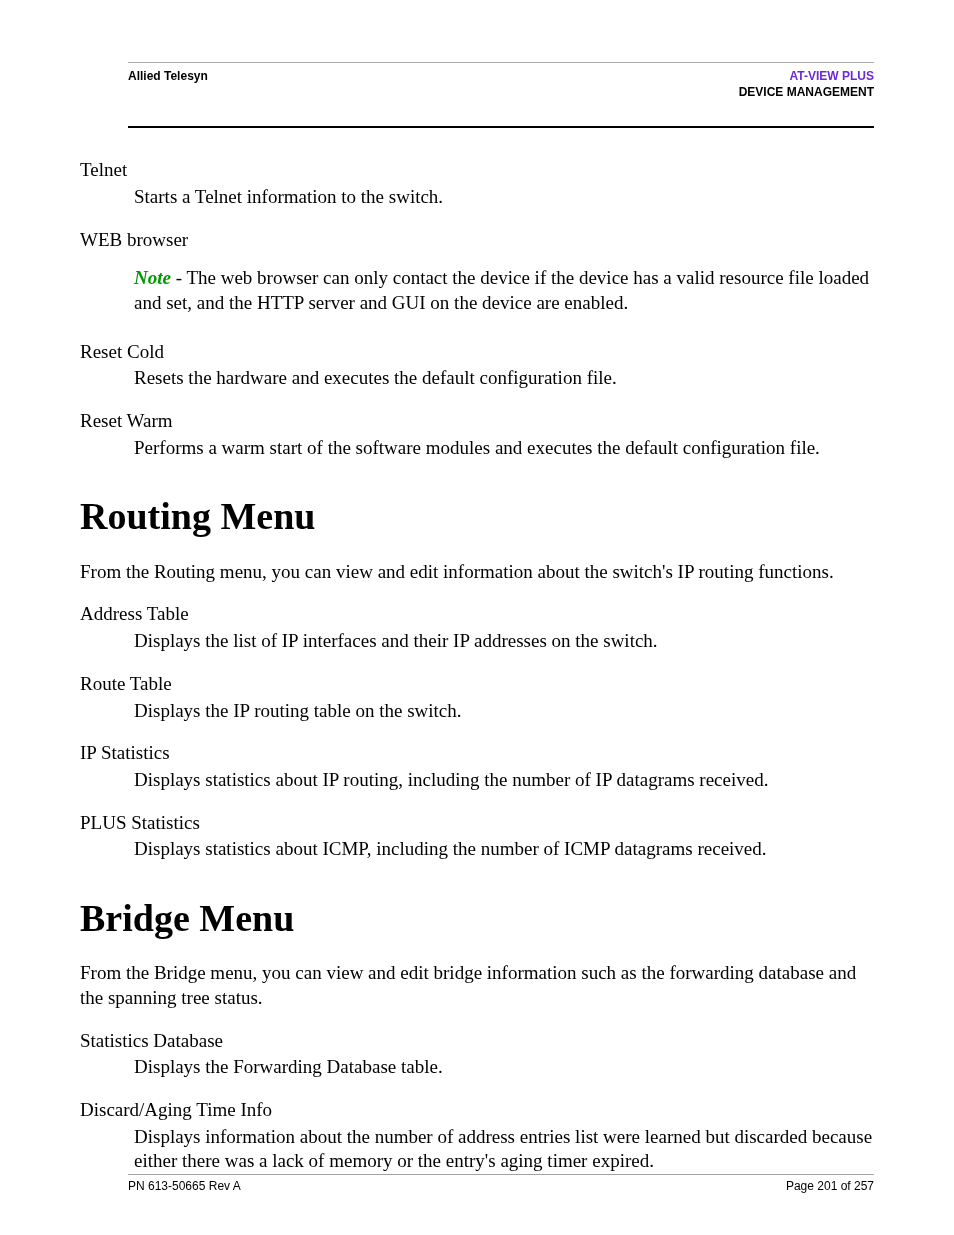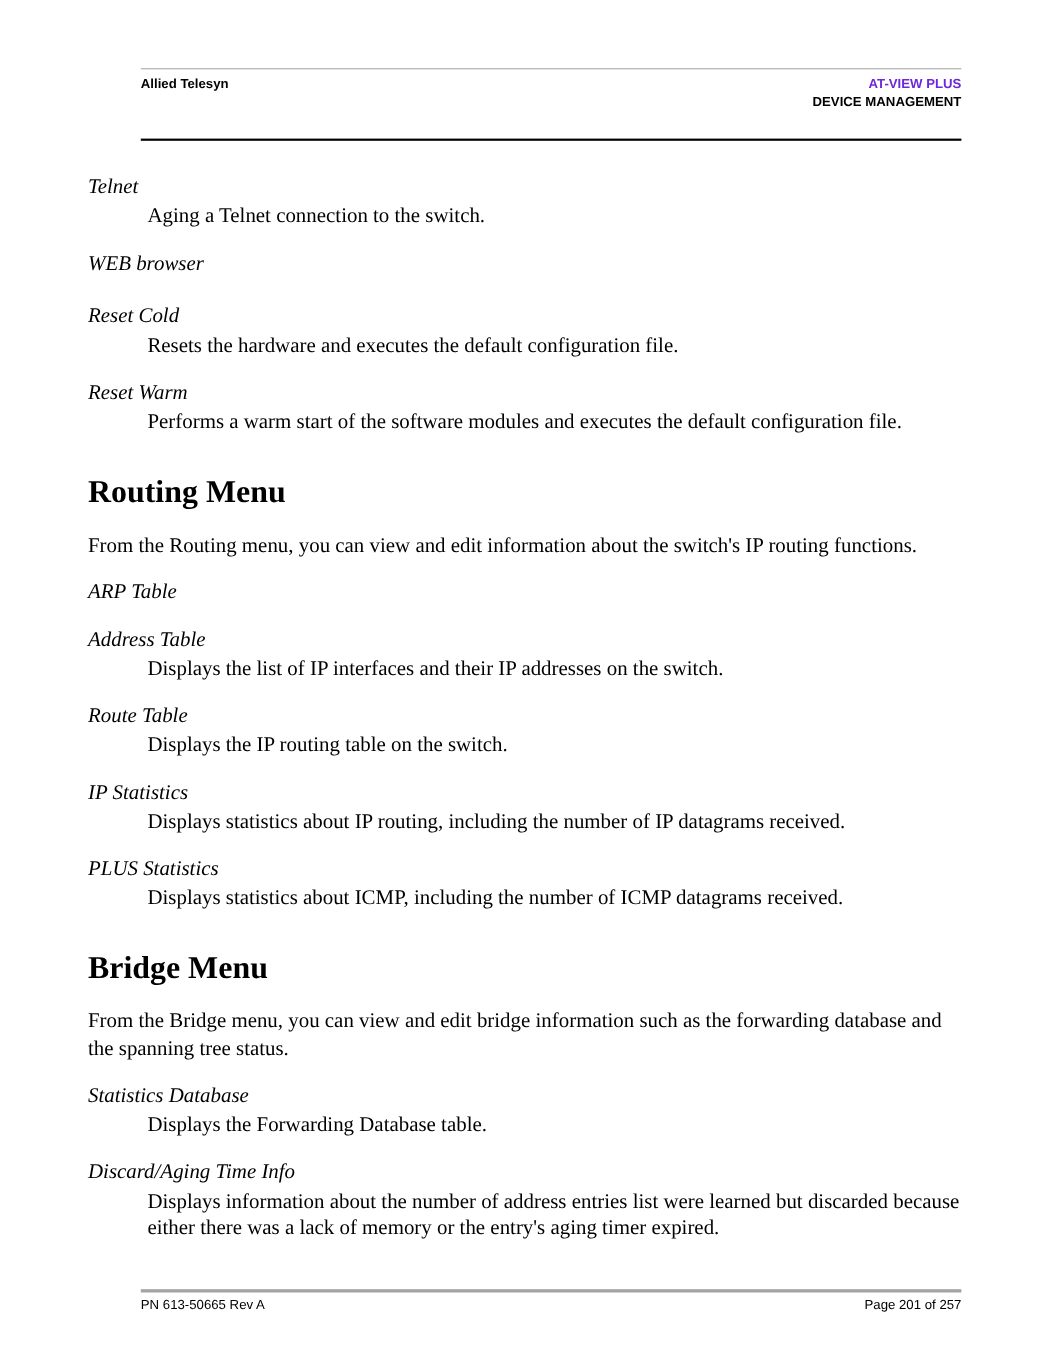--- a/index.html
+++ b/index.html
@@ -41,48 +41,47 @@
   }
   .hdr-black {
     color: #000;
   }
   .content {
     margin-top: 30px;
     font-size: 19px;
     line-height: 1.3;
   }
   .term {
-    font-style: italic;
     margin-top: 18px;
   }
   .desc {
     margin-left: 54px;
     margin-top: 2px;
   }
   .note-word {
     color: #009a00;
     font-style: italic;
     font-weight: bold;
   }
   h2 {
-    font-size: 29px;
+    font-size: 38px;
     font-weight: bold;
     margin-top: 32px;
     margin-bottom: 18px;
   }
   .intro {
     margin-top: 8px;
     margin-bottom: 8px;
   }
   .footer {
     position: absolute;
     bottom: 42px;
     left: 128px;
     right: 80px;
-    border-top: 3px solid #a3a3a3;
+    border-top: 1px solid #a3a3a3;
     font-family: Verdana, Geneva, sans-serif;
     font-size: 12px;
     padding-top: 4px;
     display: flex;
     justify-content: space-between;
   }
 </style>
 </head>
 <body>
 
@@ -92,34 +91,36 @@
     <div class="header-left">Allied Telesyn</div>
     <div class="header-right">
       <div class="hdr-blue">AT-VIEW PLUS</div>
       <div class="hdr-black">DEVICE MANAGEMENT</div>
     </div>
   </div>
 
   <div class="content">
 
     <div class="term">Telnet</div>
-    <div class="desc">Aging a Telnet connection to the switch.</div>
+    <div class="desc">Starts a Telnet information to the switch.</div>
 
     <div class="term">WEB browser</div>
+    <div class="desc" style="margin-top:14px;">
+      <span class="note-word">Note</span><span> - The web browser can only contact the device if the device has a valid resource file loaded and set, and the HTTP server and GUI on the device are enabled.</span>
+    </div>
 
     <div class="term" style="margin-top:24px;">Reset Cold</div>
     <div class="desc">Resets the hardware and executes the default configuration file.</div>
 
     <div class="term">Reset Warm</div>
     <div class="desc">Performs a warm start of the software modules and executes the default configuration file.</div>
 
     <h2>Routing Menu</h2>
     <div class="intro">From the Routing menu, you can view and edit information about the switch's IP routing functions.</div>
 
-    <div class="term">ARP Table</div>
 
     <div class="term">Address Table</div>
     <div class="desc">Displays the list of IP interfaces and their IP addresses on the switch.</div>
 
     <div class="term">Route Table</div>
     <div class="desc">Displays the IP routing table on the switch.</div>
 
     <div class="term">IP Statistics</div>
     <div class="desc">Displays statistics about IP routing, including the number of IP datagrams received.</div>
 

